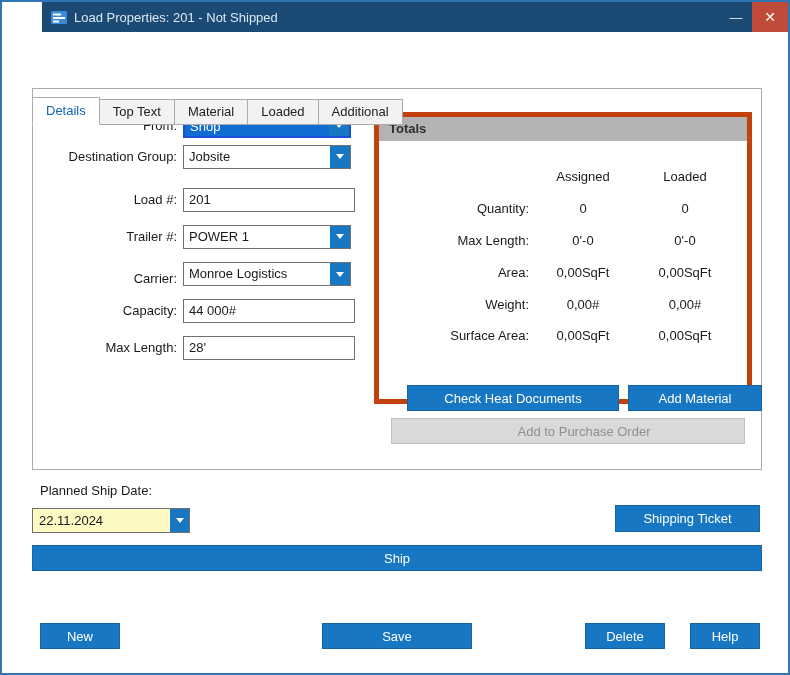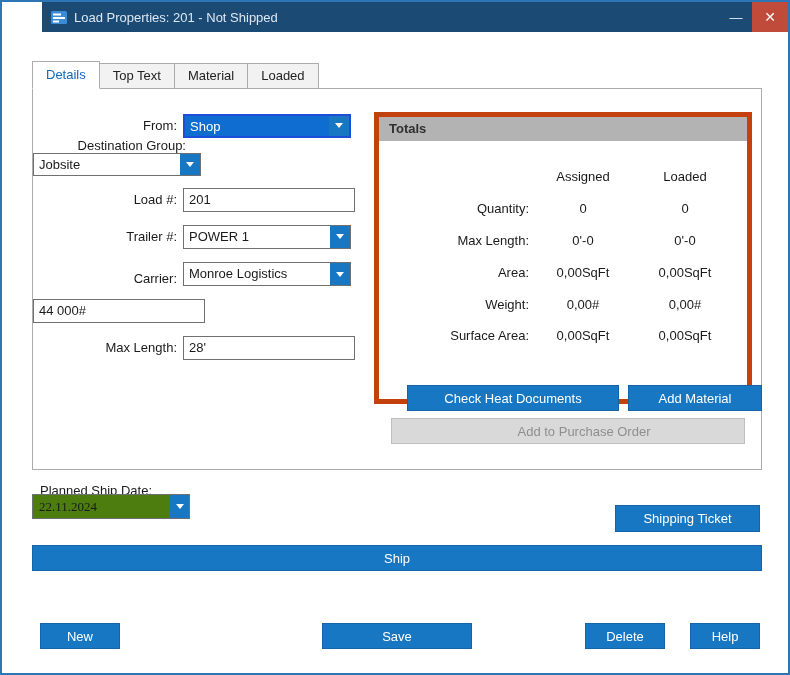--- a/index.html
+++ b/index.html
@@ -13,25 +13,25 @@
     display:flex;align-items:center;gap:7px;padding:0 0 0 9px;box-sizing:border-box;margin-left:40px;}
   .app-icon{display:flex;align-items:center;}
   .title{color:#DCE8F4;font-size:13px;}
   .win-controls{margin-left:auto;display:flex;align-items:stretch;height:100%;}
   .btn-min{width:32px;display:flex;align-items:center;justify-content:center;color:#E8EEF5;font-size:13px;cursor:pointer;}
   .btn-close{width:36px;display:flex;align-items:center;justify-content:center;color:#fff;background:#C14B3A;font-size:14px;cursor:pointer;}
   
   .tabs{position:absolute;left:30px;top:59px;display:flex;align-items:flex-end;z-index:3;}
   .tab{height:24px;line-height:24px;padding:0 13px;background:#F2F2F2;border:1px solid #ABABAB;border-left:none;color:#222;cursor:pointer;box-sizing:content-box;}
   .tab:first-child{border-left:1px solid #ABABAB;}
-  .tab.active{height:26px;line-height:26px;background:#fff;color:#1566B7;border-bottom:1px solid #fff;z-index:4;}
+  .tab.active{height:26px;line-height:26px;background:#fff;color:#1566B7;border-bottom:1px solid #fff;z-index:4;margin-top:36px;}
   
   .content{position:absolute;left:30px;top:86px;width:730px;height:382px;border:1px solid #ABABAB;background:#fff;box-sizing:border-box;}
   .row{position:absolute;height:25px;display:flex;align-items:center;}
-  .r0{top:24px;} .r1{top:49px;flex-direction:column;} .r2{top:98px;} .r3{top:135px;} .r4{top:172px;align-items:flex-end;} .r5{top:209px;} .r6{top:246px;}
+  .r0{top:24px;} .r1{top:55px;} .r2{top:98px;} .r3{top:135px;} .r4{top:172px;align-items:flex-end;} .r5{top:209px;} .r6{top:246px;}
   .flabel{width:144px;text-align:right;padding-right:6px;}
   .combo{display:flex;width:168px;height:24px;border:1px solid #707070;box-sizing:border-box;background:#fff;cursor:pointer;}
   .combo .val{flex:1;padding:3px 5px;white-space:nowrap;overflow:hidden;}
   .combo .drop{width:20px;background:#1877C2;display:flex;align-items:center;justify-content:center;}
   .chev{width:0;height:0;border-left:4px solid transparent;border-right:4px solid transparent;border-top:5px solid #fff;}
   .combo.focused{border:2px solid #1d4ed8;}
   .combo.focused .val{background:#0F6CD1;color:#fff;}
   .textbox{width:172px;height:24px;border:1px solid #707070;box-sizing:border-box;padding:2px 5px;
     font-family:"Liberation Sans",sans-serif;font-size:13px;color:#1a1a1a;background:#fff;}
   
@@ -44,21 +44,21 @@
   .tc{top:49px;} .tr0{top:81px;} .tr1{top:113px;} .tr2{top:145px;} .tr3{top:177px;} .tr4{top:208px;}
   .panel-buttons{position:absolute;left:12px;top:268px;display:flex;gap:9px;margin-left:16px;}
   
   .btn{display:flex;align-items:center;justify-content:center;background:#1877C2;color:#fff;
     font-family:"Liberation Sans",sans-serif;font-size:13px;border:1px solid #1465A8;box-sizing:border-box;cursor:pointer;padding:0;}
   .btn-check-heat{width:212px;height:26px;}
   .btn-add-material{width:134px;height:26px;}
   .btn-po{position:absolute;left:12px;top:301px;width:354px;height:26px;background:#D9D9D9;color:#8F8F8F;border:1px solid #BFBFBF;cursor:default;padding-left:32px;}
   
   .ship-date-label{position:absolute;left:38px;top:481px;}
-  .date-combo{position:absolute;left:30px;top:492px;width:158px;height:25px;display:flex;border:1px solid #707070;box-sizing:border-box;background:#4d7c0f;cursor:pointer;font-family:Liberation Serif, serif;}
+  .date-combo{position:absolute;left:30px;top:506px;width:158px;height:25px;display:flex;border:1px solid #707070;box-sizing:border-box;background:#fef9c3;cursor:pointer;}
   .date-combo .val{flex:1;padding:4px 6px;}
   .date-combo .drop{width:19px;background:#1877C2;display:flex;align-items:center;justify-content:center;}
   .btn-shipping-ticket{position:absolute;left:613px;top:503px;width:145px;height:27px;}
   .btn-ship{position:absolute;left:30px;top:543px;width:730px;height:26px;}
   
   .btn-new{position:absolute;left:38px;top:621px;width:80px;height:26px;}
   .btn-save{position:absolute;left:320px;top:621px;width:150px;height:26px;}
   .btn-delete{position:absolute;left:583px;top:621px;width:80px;height:26px;}
   .btn-help{position:absolute;left:688px;top:621px;width:70px;height:26px;}
 </style>
@@ -81,20 +81,21 @@
       <span class="btn-min">—</span>
       <span class="btn-close">✕</span>
     </span>
   </div>
 
   <div class="tabs">
     <div class="tab active">Details</div>
     <div class="tab">Top Text</div>
     <div class="tab">Material</div>
     <div class="tab">Loaded</div>
+    <div class="tab">Additional</div>
   </div>
 
   <div class="content">
 
     <div class="row r0" style="left:0;">
       <span class="flabel">From:</span>
       <div class="combo focused">
         <span class="val">Shop</span>
         <span class="drop">
             <span class="chev"></span>
@@ -131,20 +132,21 @@
       <span class="flabel">Carrier:</span>
       <div class="combo">
         <span class="val">Monroe Logistics</span>
         <span class="drop">
             <span class="chev"></span>
           </span>
       </div>
     </div>
 
     <div class="row r5" style="left:0;">
+      <span class="flabel">Capacity:</span>
       <input class="textbox" value="44 000#" style="">
     </div>
 
     <div class="row r6" style="left:0;">
       <span class="flabel">Max Length:</span>
       <input class="textbox" value="28'" style="">
     </div>
 
     <div class="totals">
       <div class="totals-header">Totals</div>

